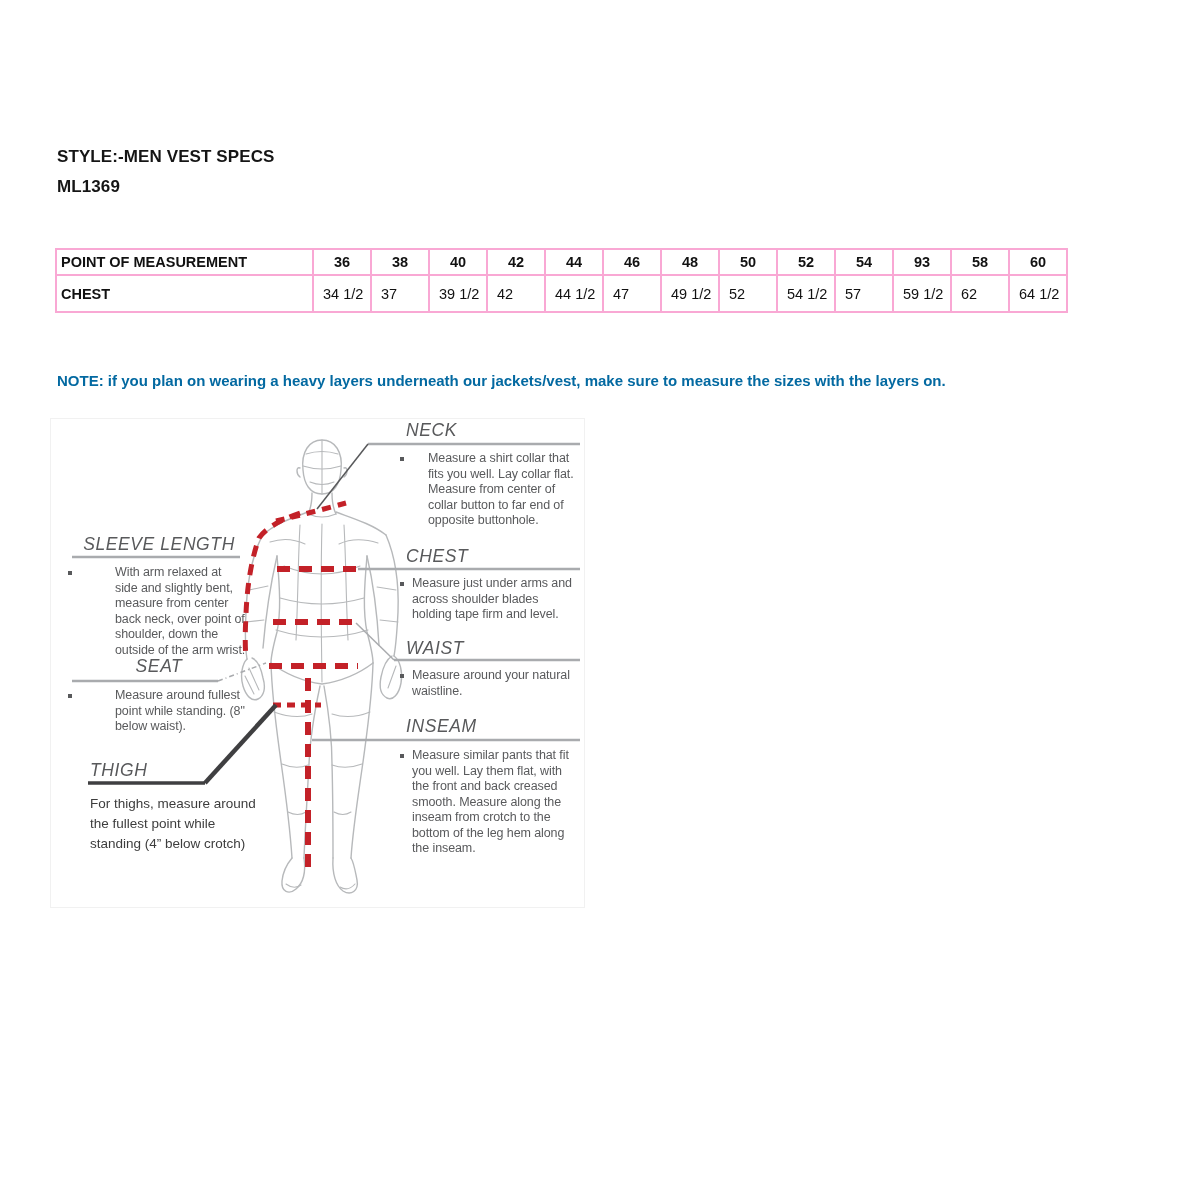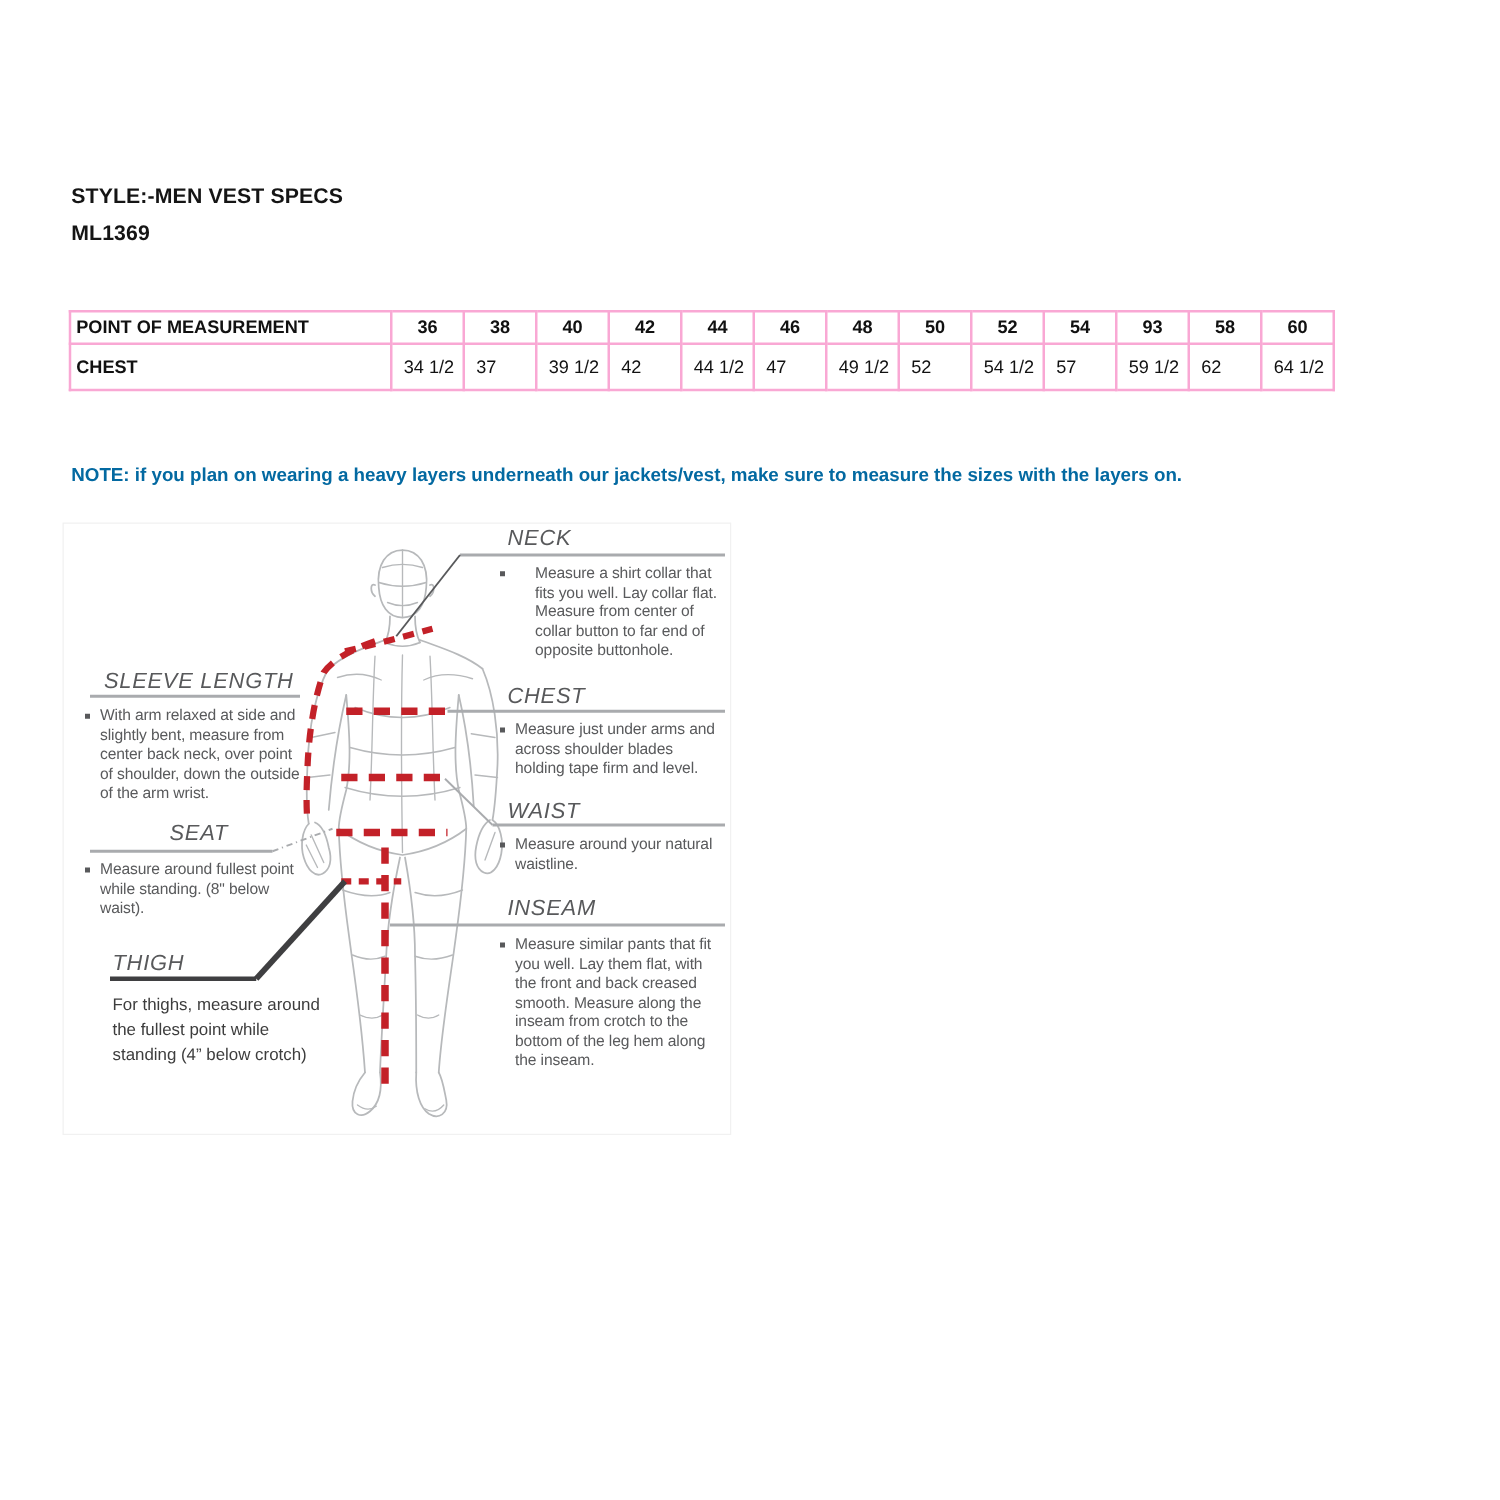--- a/index.html
+++ b/index.html
@@ -49,21 +49,21 @@
   #sec-chest  {left:398px;top:546px;width:182px;}
   #sec-waist  {left:398px;top:638px;width:182px;}
   #sec-inseam {left:398px;top:716px;width:182px;}
   #sec-sleeve {left:66px; top:534px;width:180px;}
   #sec-seat   {left:66px; top:656px;width:180px;}
   #sec-thigh  {left:86px; top:760px;width:172px;}
   #sec-neck .hd,#sec-chest .hd,#sec-waist .hd,#sec-inseam .hd{padding-left:8px;}
   #sec-neck .desc,#sec-chest .desc,#sec-waist .desc,#sec-inseam .desc{padding-left:2px;}
   #sec-neck .desc{margin-top:10px;gap:16px;} #sec-inseam .desc{margin-top:11px;}
   #sec-sleeve .hd,#sec-seat .hd{padding-left:6px;text-align:center;}
-  #sec-sleeve .desc,#sec-seat .desc{padding-left:2px;}
+  #sec-sleeve .desc,#sec-seat .desc{padding-left:2px;gap:35px;}
   #sec-sleeve .desc{margin-top:10px;} #sec-seat .desc{margin-top:11px;}
   #sec-thigh .hd{padding-left:4px;}
   #sec-thigh .desc{padding-left:4px;margin-top:13px;}
   #sec-thigh .desc-text{font-size:13.5px;line-height:20px;color:#3d3d3d;letter-spacing:0;}
 </style>
 </head>
 <body>
 
 <div class="page">
 

